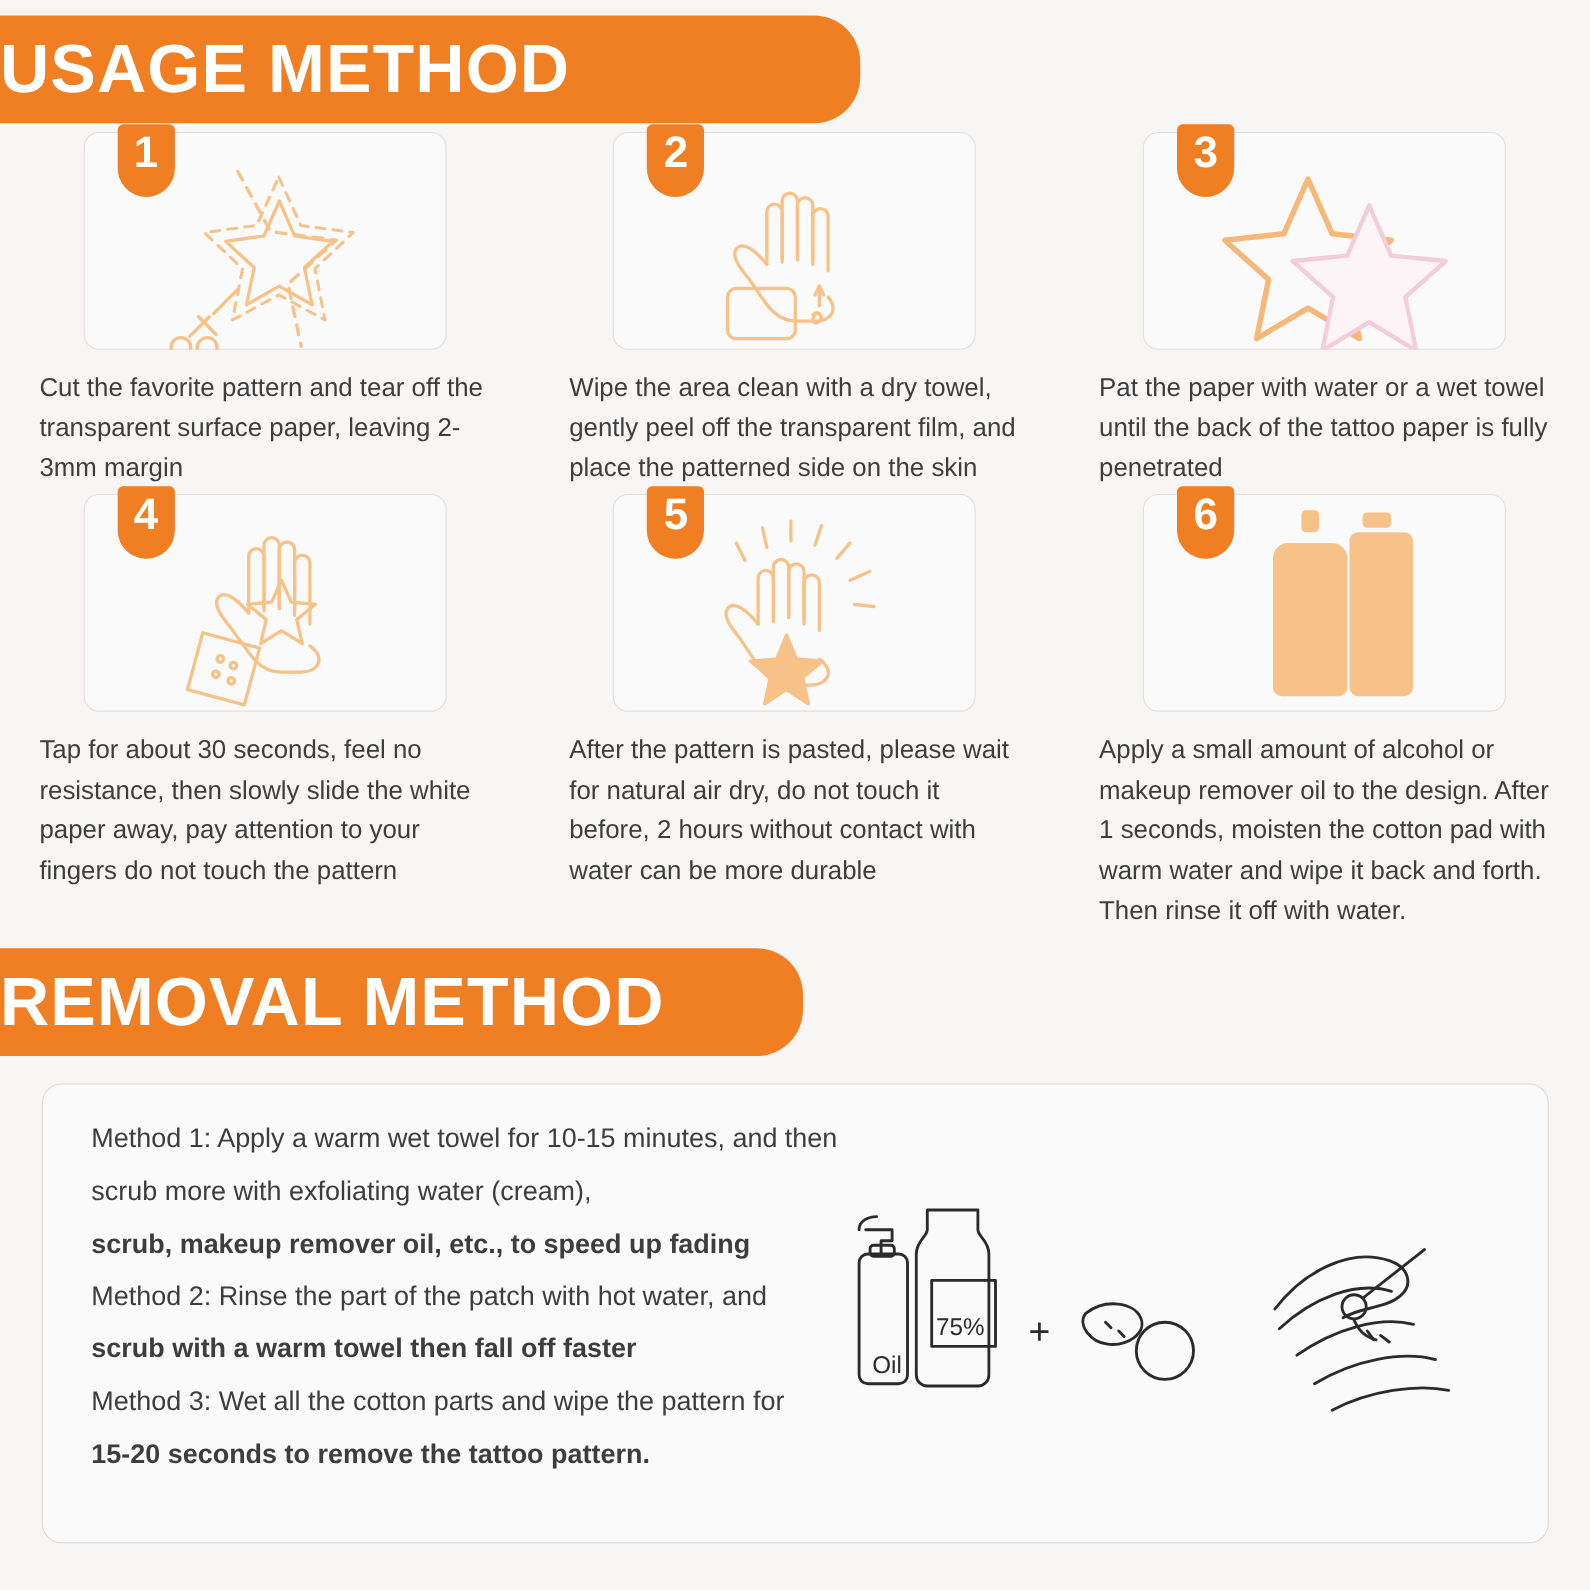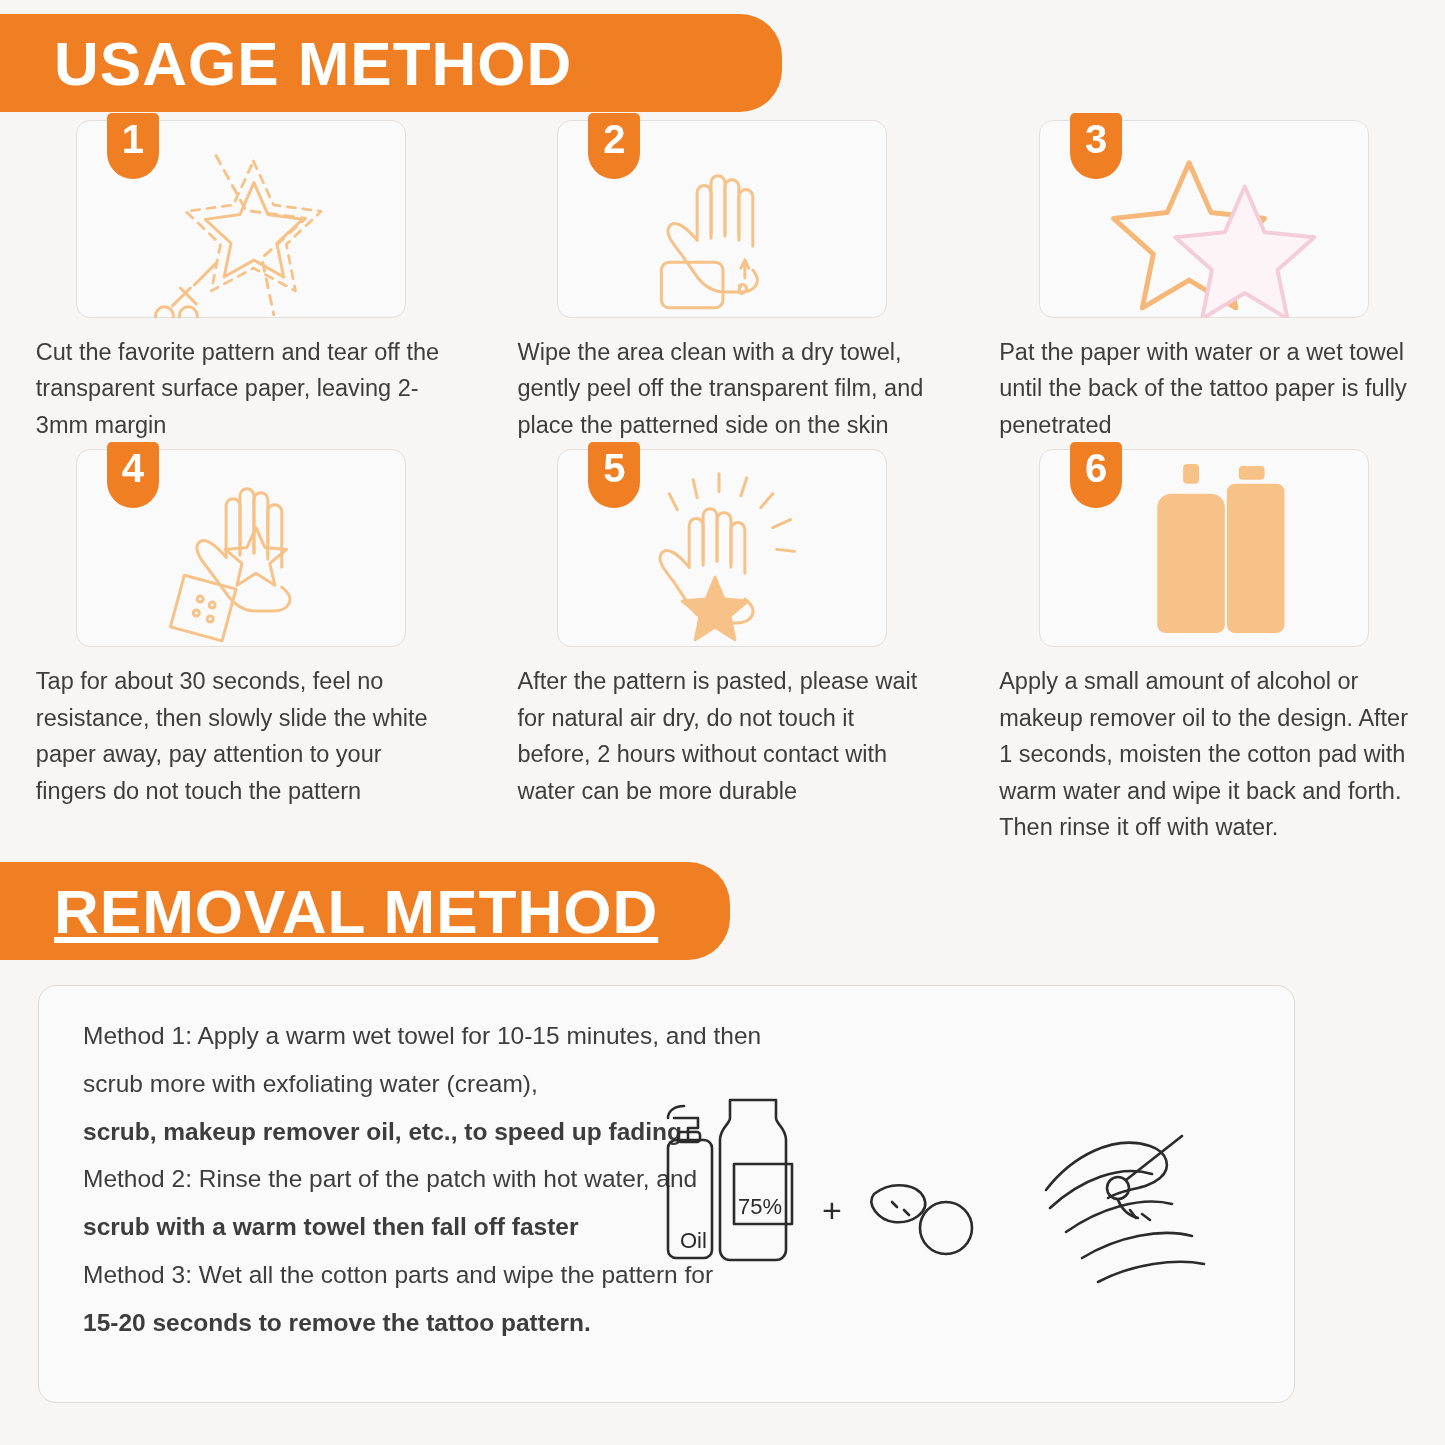--- a/index.html
+++ b/index.html
@@ -11,33 +11,31 @@
     overflow:hidden;
     position:relative;
   }
   .banner{
     background:#ef7f22;
     color:#ffffff;
     font-weight:bold;
     letter-spacing:1px;
     display:flex;
     align-items:center;
-    padding-left:54px;
     box-sizing:border-box;
     border-top-right-radius:42px;
     border-bottom-right-radius:42px;
   }
   #usage-banner{
     position:absolute;left:0;top:14px;width:782px;height:98px;
     font-size:62px;
   }
   #removal-banner{
     position:absolute;left:0;top:862px;width:730px;height:98px;
     font-size:62px;
-    text-decoration:underline;
   }
   .steps-grid{
     position:absolute;left:0;top:120px;width:1445px;
     display:grid;
     grid-template-columns:repeat(3,1fr);
     column-gap:0px;
     row-gap:6px;
   }
   .step{
     display:flex;flex-direction:column;align-items:center;
@@ -67,21 +65,21 @@
   .caption{
     margin-top:16px;
     text-align:left;
     font-size:23.5px;
     line-height:1.55;
     color:#3d3d3d;
     max-width:410px;
   }
   .removal-box{
     position:absolute;left:38px;top:985px;
-    width:1257px;height:418px;
+    width:1370px;height:418px;
     border:1px solid #ded9d6;
     border-radius:18px;
     background:#fbfafa;
     box-sizing:border-box;
   }
   .method-lines{
     position:absolute;left:44px;top:26px;width:740px;
     font-size:24.5px;line-height:1.95;color:#3d3d3d;
   }
   .method-lines .ln{display:block;}

